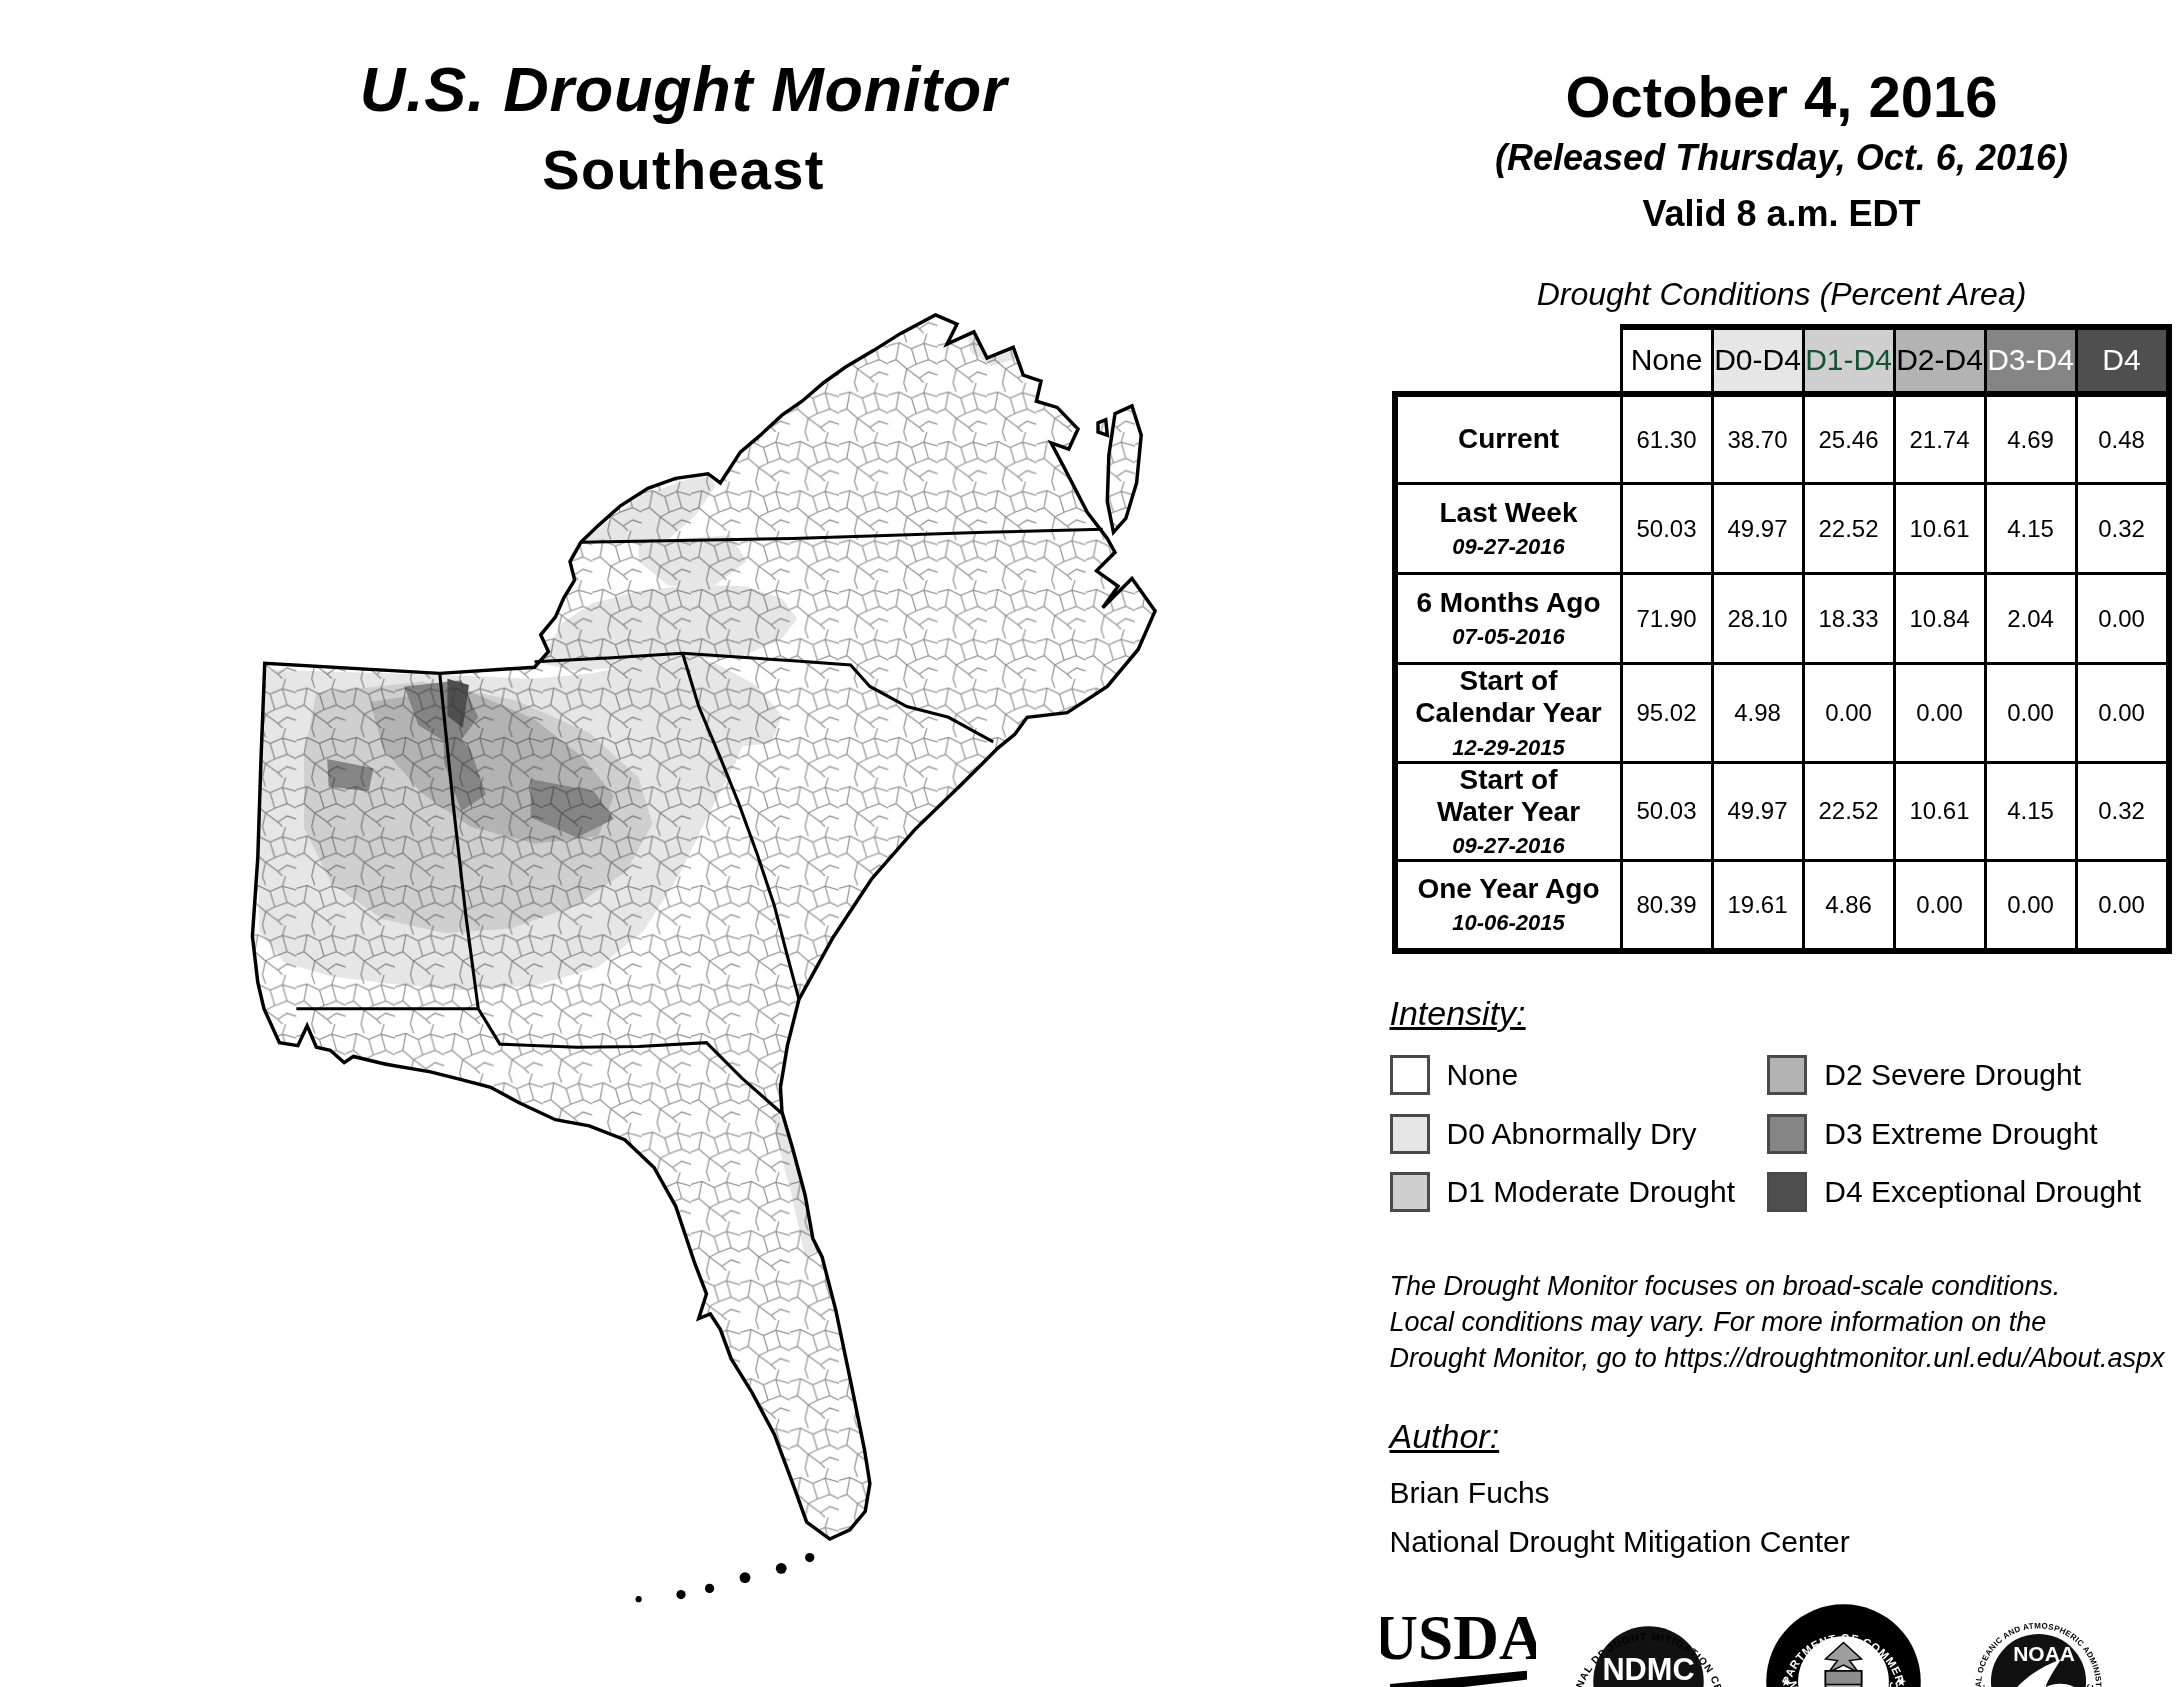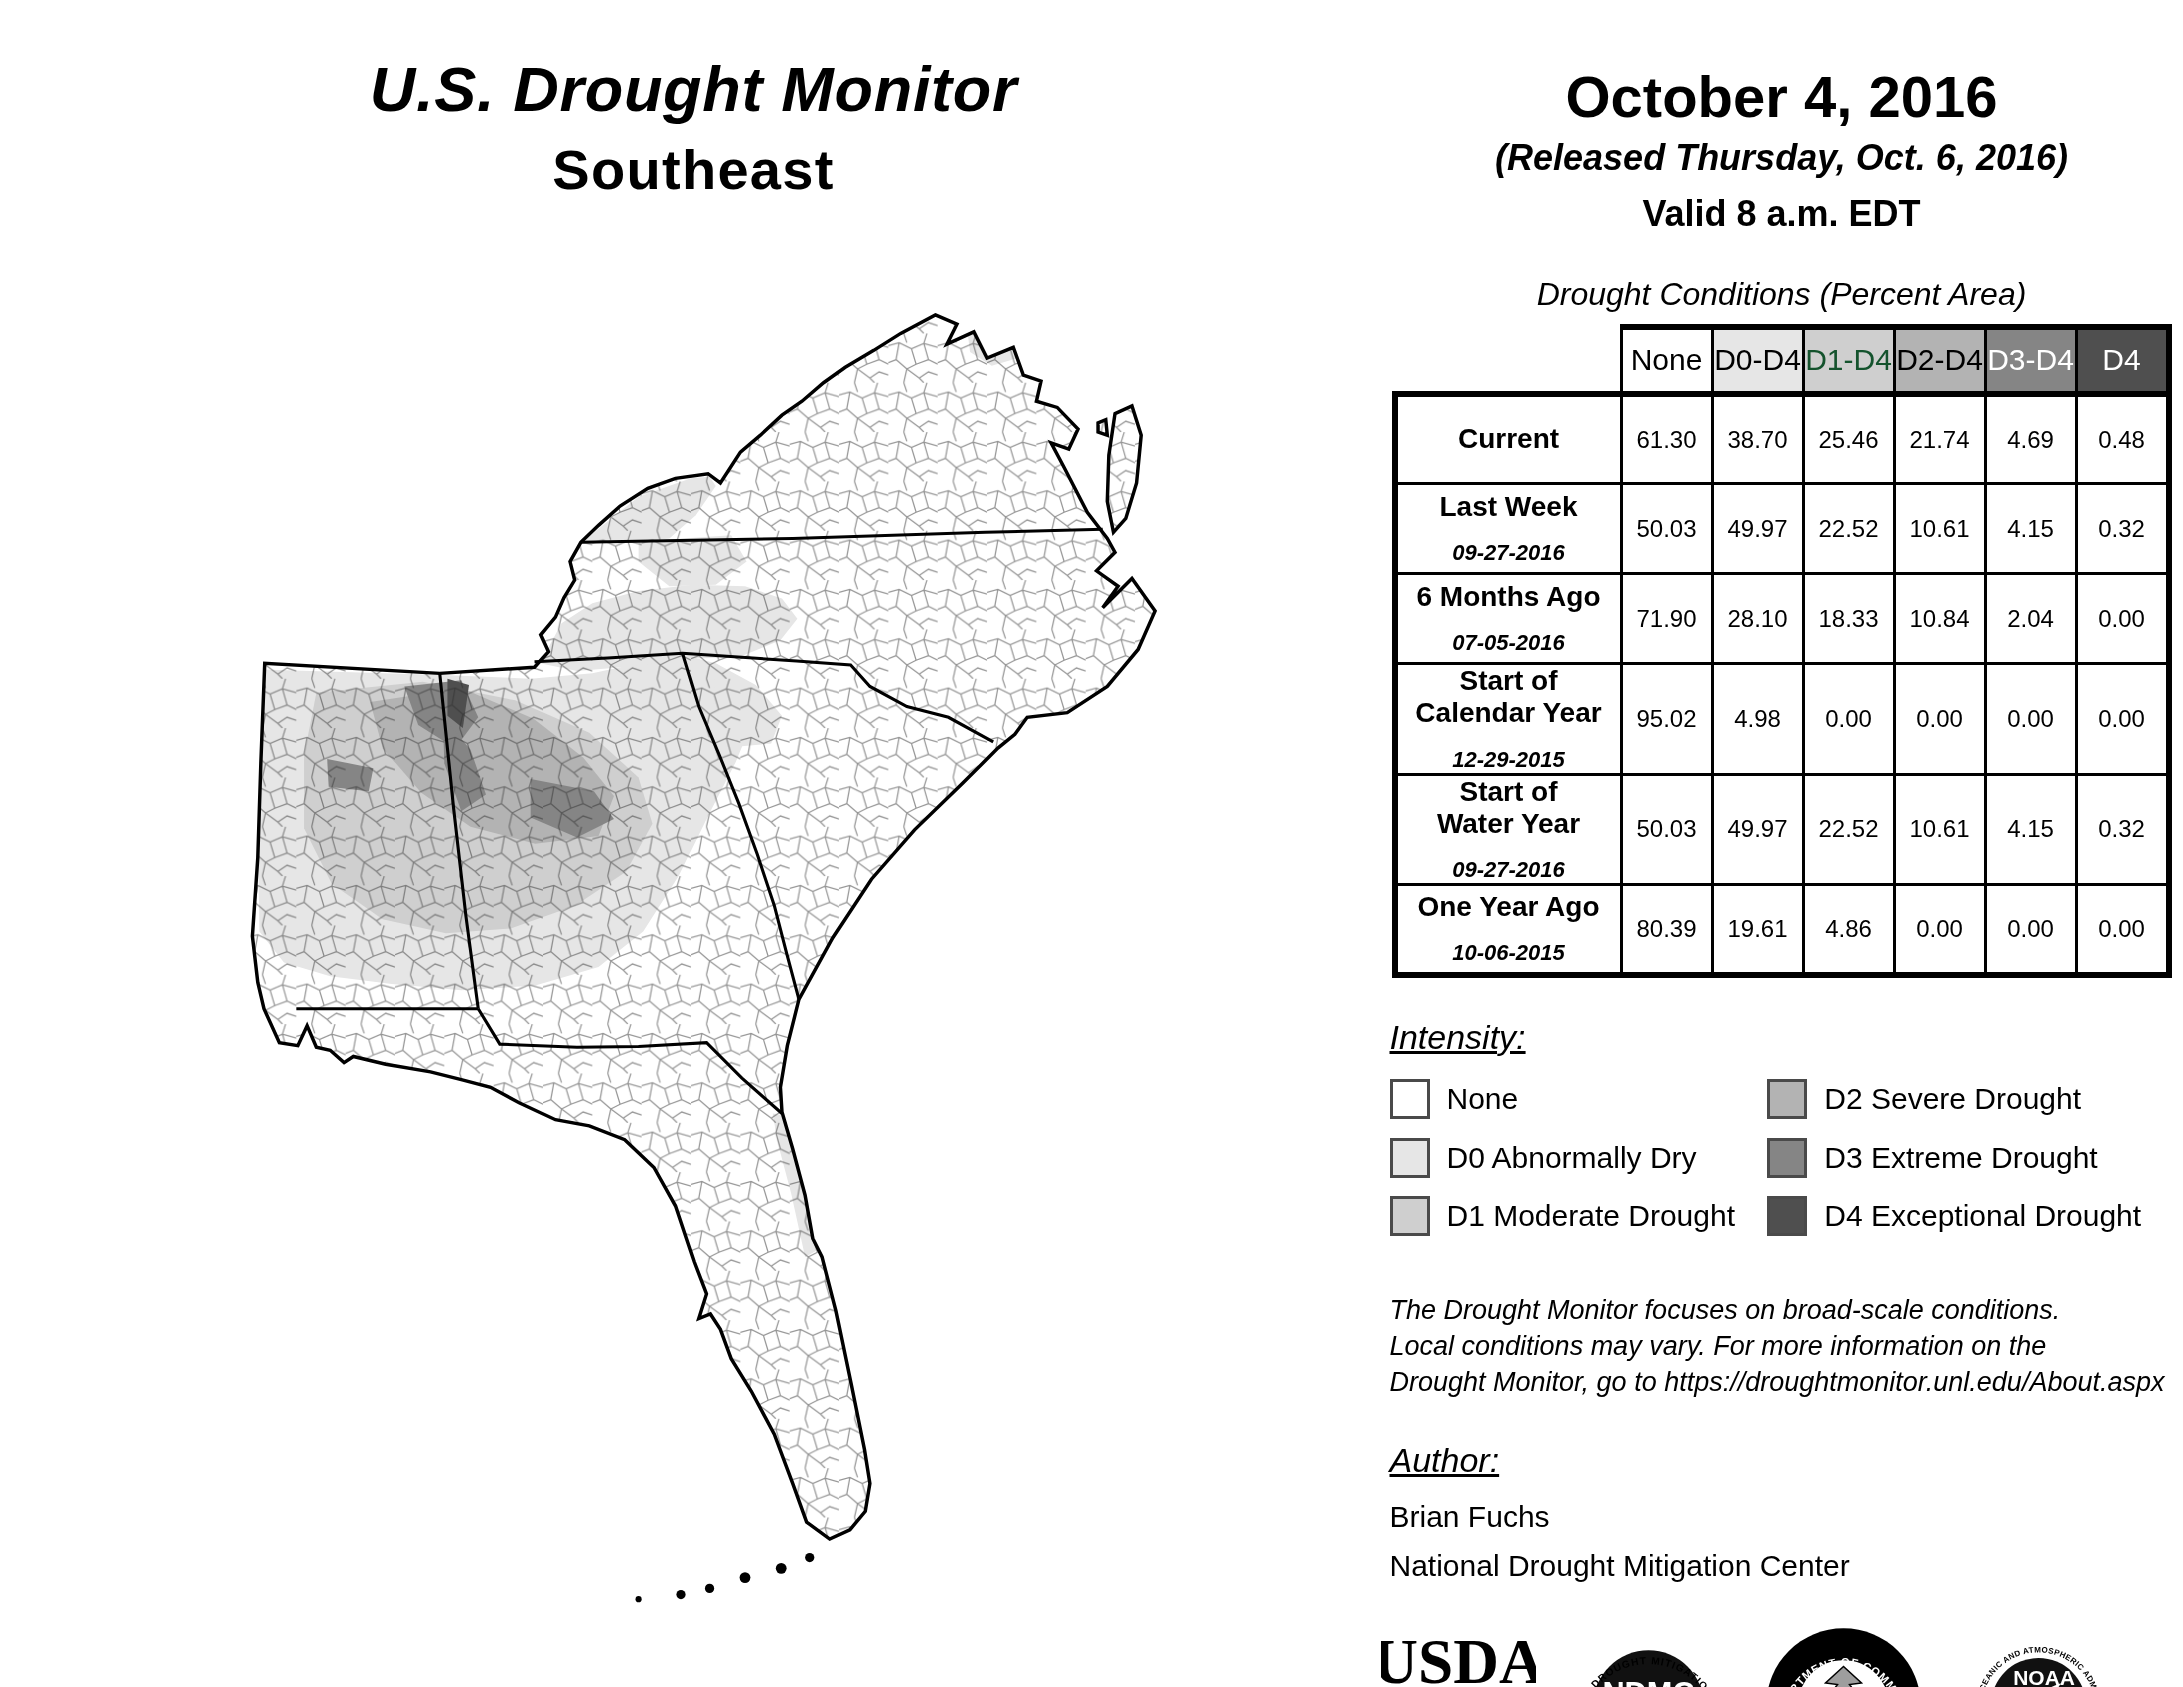--- a/index.html
+++ b/index.html
@@ -1,20 +1,20 @@
 <!DOCTYPE html>
 <html style="font-size:10.6px"><head>
 <meta charset="utf-8">
 <style>
   html,body{margin:0;padding:0;background:#fff;}
   body{width:2183px;height:1687px;overflow:hidden;position:relative;
        font-family:"Liberation Sans", sans-serif;color:#000;}
 
   
-  .map-titles{position:absolute;left:98px;top:53px;width:1191px;text-align:center;}
+  .map-titles{position:absolute;left:88px;top:53px;width:1191px;text-align:center;}
   .t-main{font-size:63px;font-weight:700;font-style:italic;letter-spacing:0.7px;}
   .t-region{font-size:56px;font-weight:700;margin-top:12px;letter-spacing:1.3px;}
 
   
   .map-wrap{position:absolute;left:99px;top:284px;width:1191px;height:1343px;}
 
   
   .right-col{position:absolute;left:1373px;top:63px;width:817px;}
   .date-block{text-align:center;}
   .d-date{font-size:58px;font-weight:700;}
@@ -30,21 +30,21 @@
   .dmtable thead th{font-weight:400;font-size:30px;width:88px;
                     border-top-width:6.6px;border-bottom-width:6px;}
   .dmtable thead th:last-child{border-right-width:6.6px;}
   .dmtable th.blank{border:none;background:#fff;width:222px;}
   .dmtable tbody th{font-weight:700;font-size:28px;width:222px;border-left-width:6.6px;}
   .dmtable tbody tr:first-child th,.dmtable tbody tr:first-child td{border-top-width:6px;}
   .dmtable tbody tr:last-child th,.dmtable tbody tr:last-child td{border-bottom-width:6.6px;}
   .dmtable tbody td:last-child{border-right-width:6.6px;}
   .dmtable tbody td{font-size:24px;font-weight:400;}
   .rowlabel{white-space:pre-line;line-height:1.15;}
-  .rowdate{font-size:22px;font-weight:700;font-style:italic;margin-top:17px;}
+  .rowdate{font-size:22px;font-weight:700;font-style:italic;margin-top:5px;}
   .rowdate:empty{display:none;}
 
   
   .legend{margin-top:40px;margin-left:16.5px;}
   .leg-title{font-size:34px;font-style:italic;text-decoration:underline;margin-bottom:22.5px;}
   .leg-grid{display:flex;}
   .leg-colA{width:378px;}
   .leg-colB{width:423px;}
   .leg-item{display:flex;align-items:center;margin-bottom:18.5px;}
   .swatch{width:34px;height:34px;border:3.3px solid #4a4a4a;margin-right:17px;flex:0 0 auto;}

